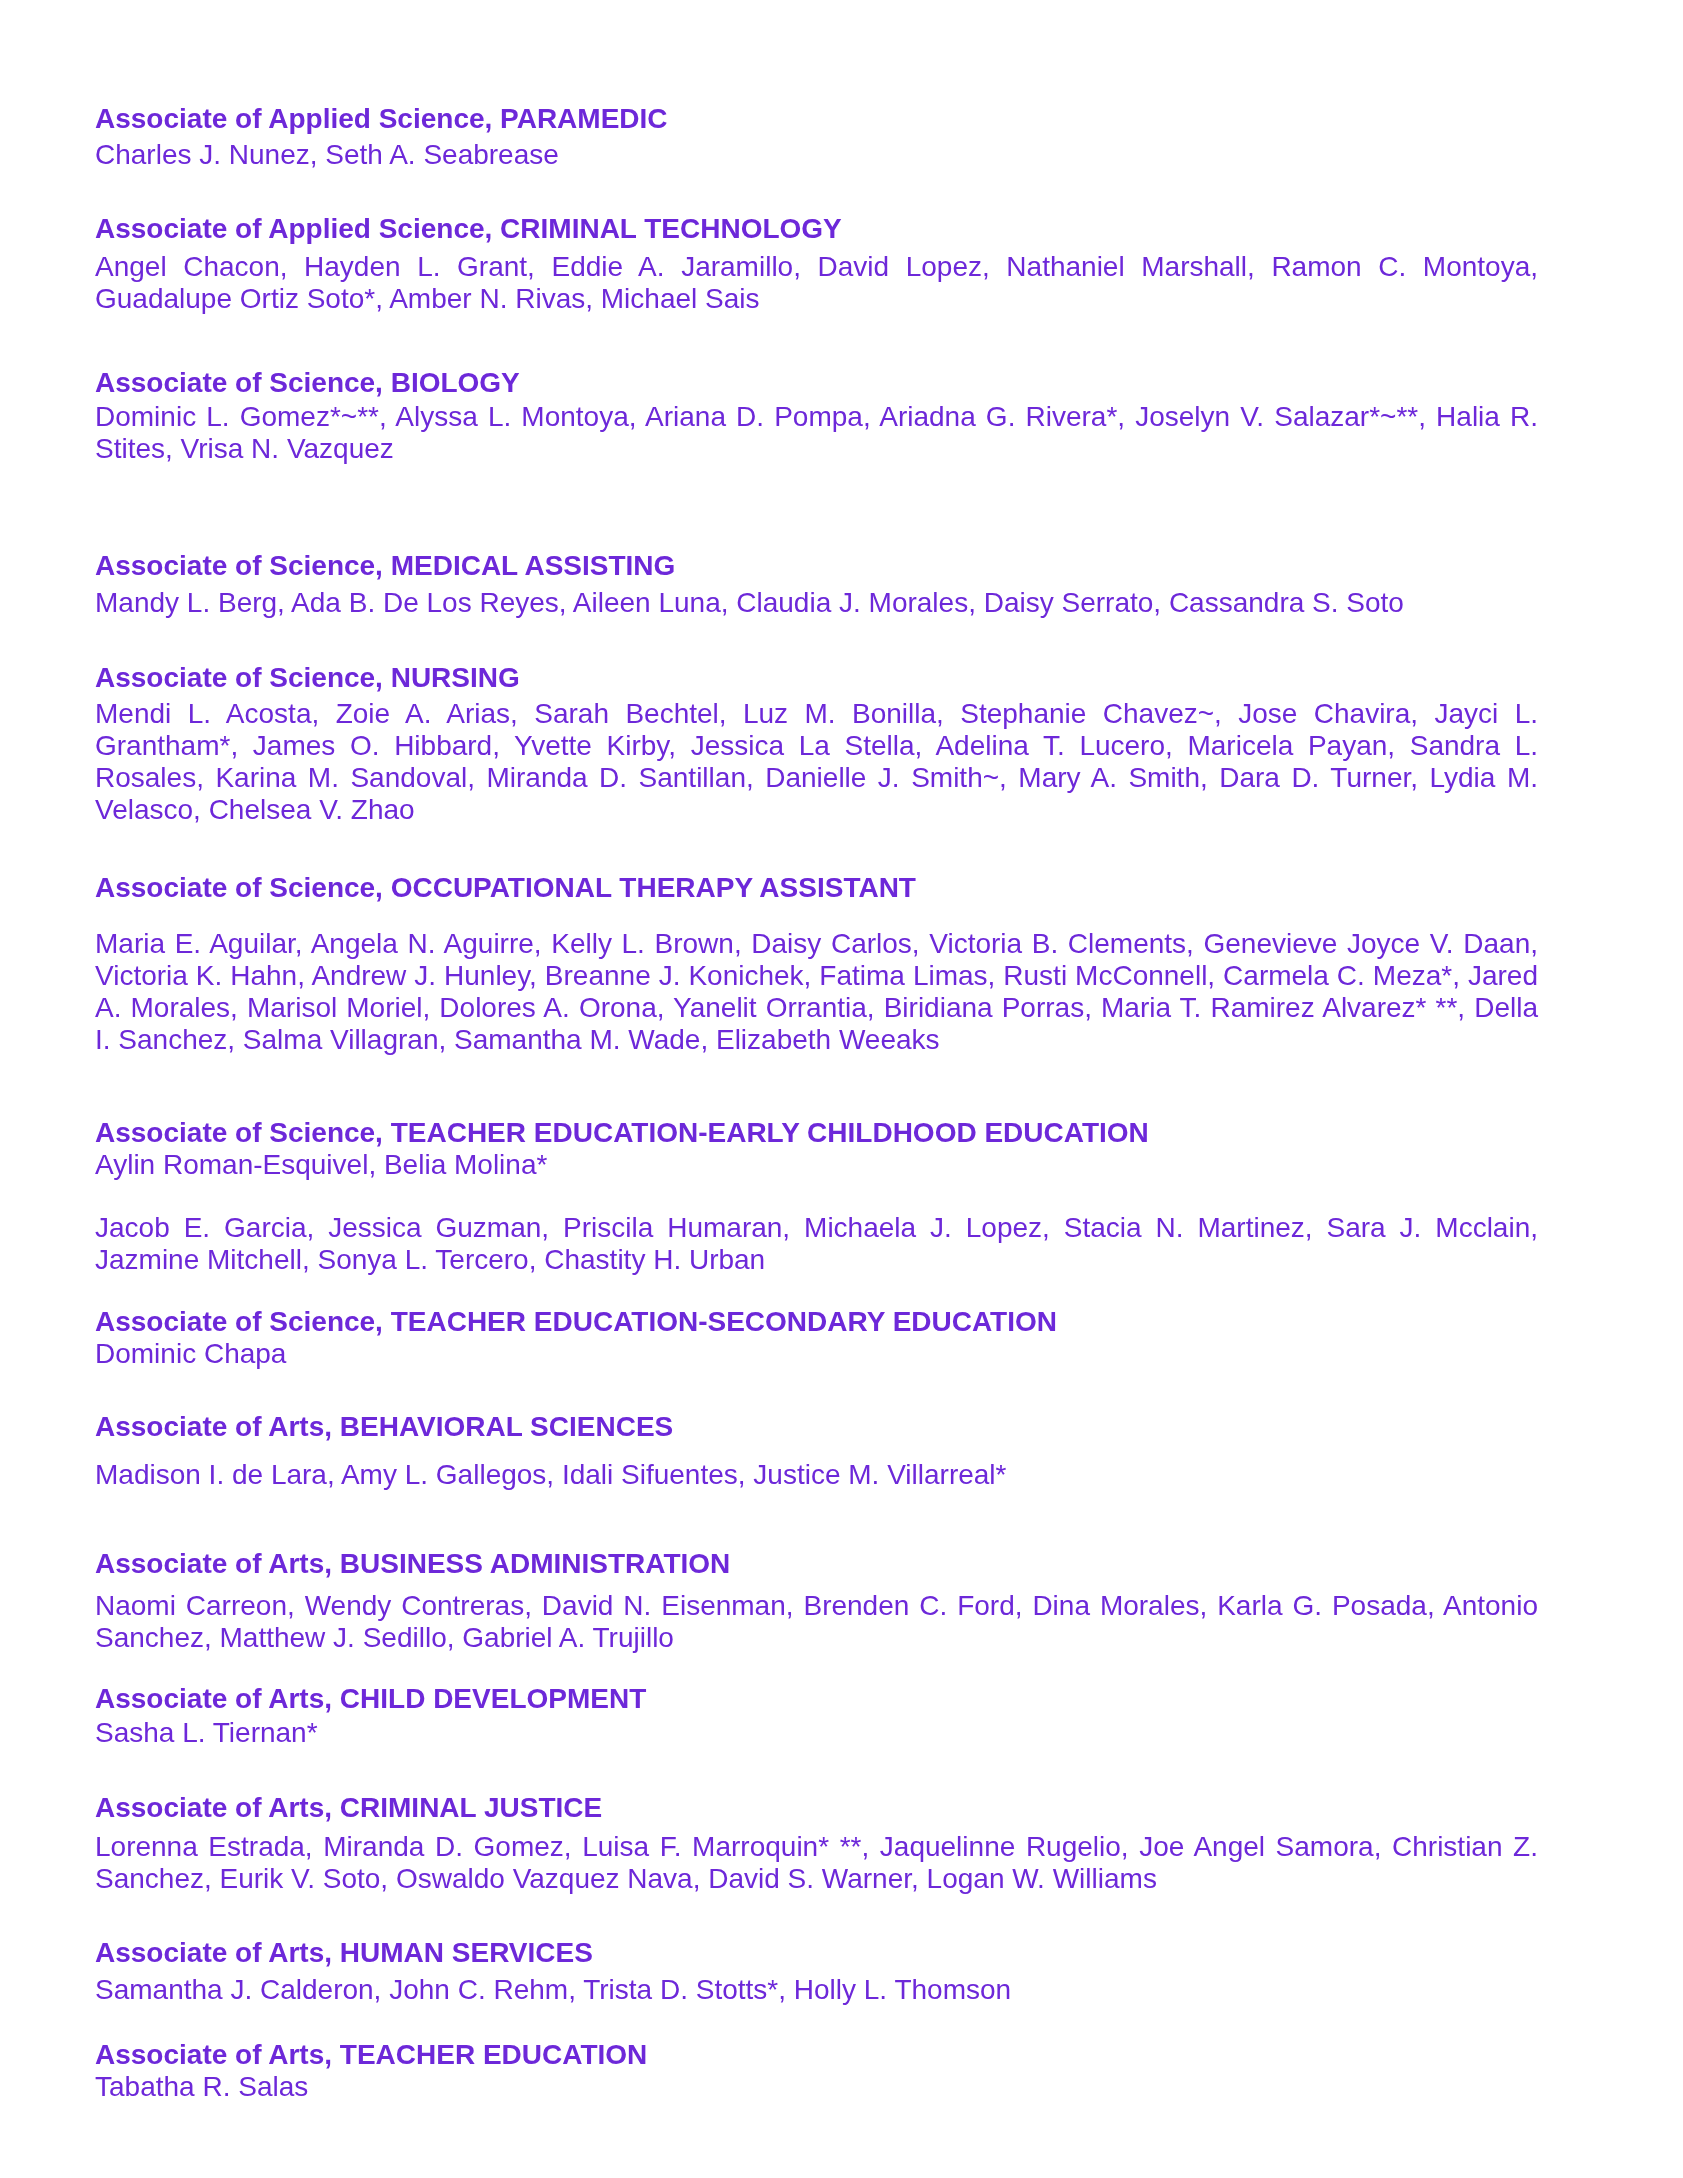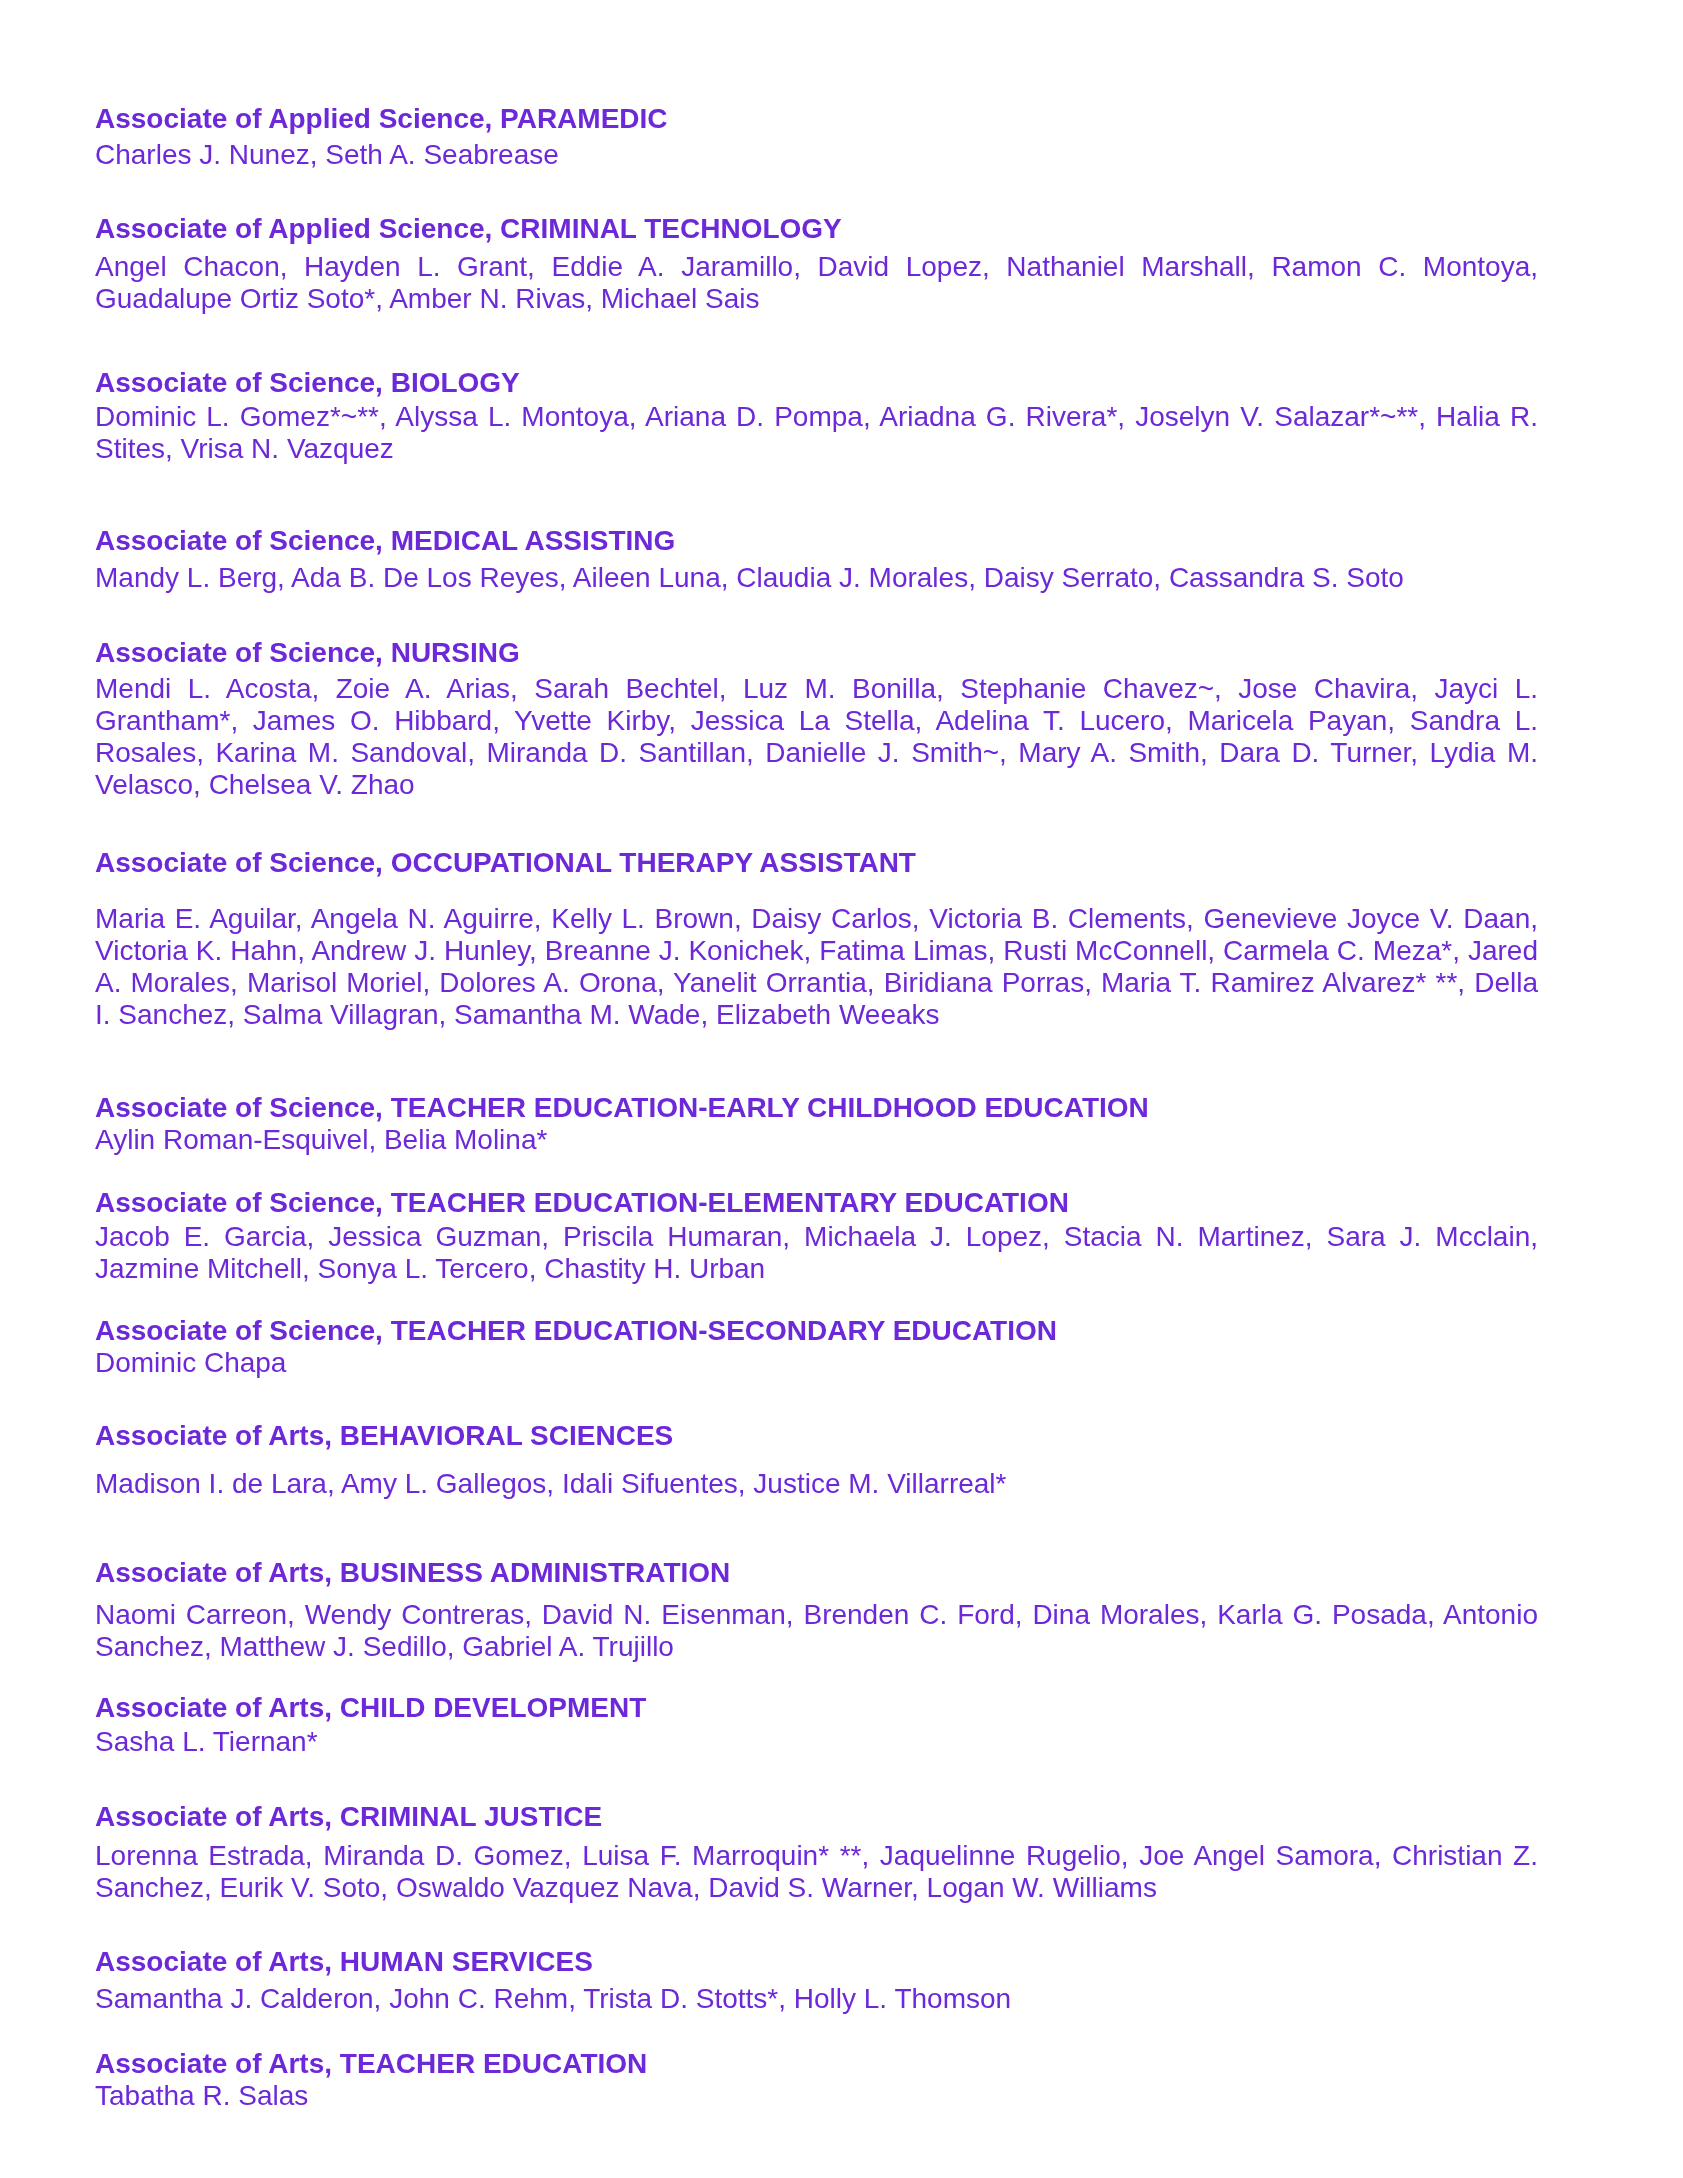--- a/index.html
+++ b/index.html
@@ -26,21 +26,21 @@
     font-weight: bold;
   }
   .degree-section p {
     margin: 0;
     text-align: justify;
   }
   
   .s1  { margin-top: 0; }      .s1  p { margin-top: 4px; }
   .s2  { margin-top: 42px; }   .s2  p { margin-top: 6px; }
   .s3  { margin-top: 52px; }   .s3  p { margin-top: 2px; }
-  .s4  { margin-top: 60px; }   .s4  p { margin-top: 5px; }
+  .s4  { margin-top: 85px; }   .s4  p { margin-top: 5px; }
   .s5  { margin-top: 43px; }   .s5  p { margin-top: 4px; }
   .s6  { margin-top: 46px; }   .s6  p { margin-top: 24px; }
   .s7  { margin-top: 61px; }   .s7  p { margin-top: 0; }
   .s8  { margin-top: 31px; }   .s8  p { margin-top: 2px; }
   .s9  { margin-top: 30px; }   .s9  p { margin-top: 0; }
   .s10 { margin-top: 41px; }   .s10 p { margin-top: 16px; }
   .s11 { margin-top: 57px; }   .s11 p { margin-top: 10px; }
   .s12 { margin-top: 29px; }   .s12 p { margin-top: 2px; }
   .s13 { margin-top: 43px; }   .s13 p { margin-top: 7px; }
   .s14 { margin-top: 42px; }   .s14 p { margin-top: 5px; }
@@ -80,21 +80,20 @@
     <h2>Associate of Science, OCCUPATIONAL THERAPY ASSISTANT</h2>
     <p>Maria E. Aguilar, Angela N. Aguirre, Kelly L. Brown, Daisy Carlos, Victoria B. Clements, Genevieve Joyce V. Daan, Victoria K. Hahn, Andrew J. Hunley, Breanne J. Konichek, Fatima Limas, Rusti McConnell, Carmela C. Meza*, Jared A. Morales, Marisol Moriel, Dolores A. Orona, Yanelit Orrantia, Biridiana Porras, Maria T. Ramirez Alvarez* **, Della I. Sanchez, Salma Villagran, Samantha M.  Wade, Elizabeth Weeaks</p>
   </section>
 
   <section class="degree-section s7">
     <h2>Associate of Science, TEACHER EDUCATION-EARLY CHILDHOOD EDUCATION</h2>
     <p>Aylin Roman-Esquivel, Belia Molina*</p>
   </section>
 
   <section class="degree-section s8">
-    <h2>Associate of Science, TEACHER EDUCATION-ELEMENTARY EDUCATION</h2>
     <p>Jacob E. Garcia, Jessica Guzman, Priscila Humaran, Michaela J. Lopez, Stacia N. Martinez, Sara J. Mcclain, Jazmine Mitchell, Sonya L. Tercero, Chastity H. Urban</p>
   </section>
 
   <section class="degree-section s9">
     <h2>Associate of Science, TEACHER EDUCATION-SECONDARY EDUCATION</h2>
     <p>Dominic Chapa</p>
   </section>
 
   <section class="degree-section s10">
     <h2>Associate of Arts, BEHAVIORAL SCIENCES</h2>

